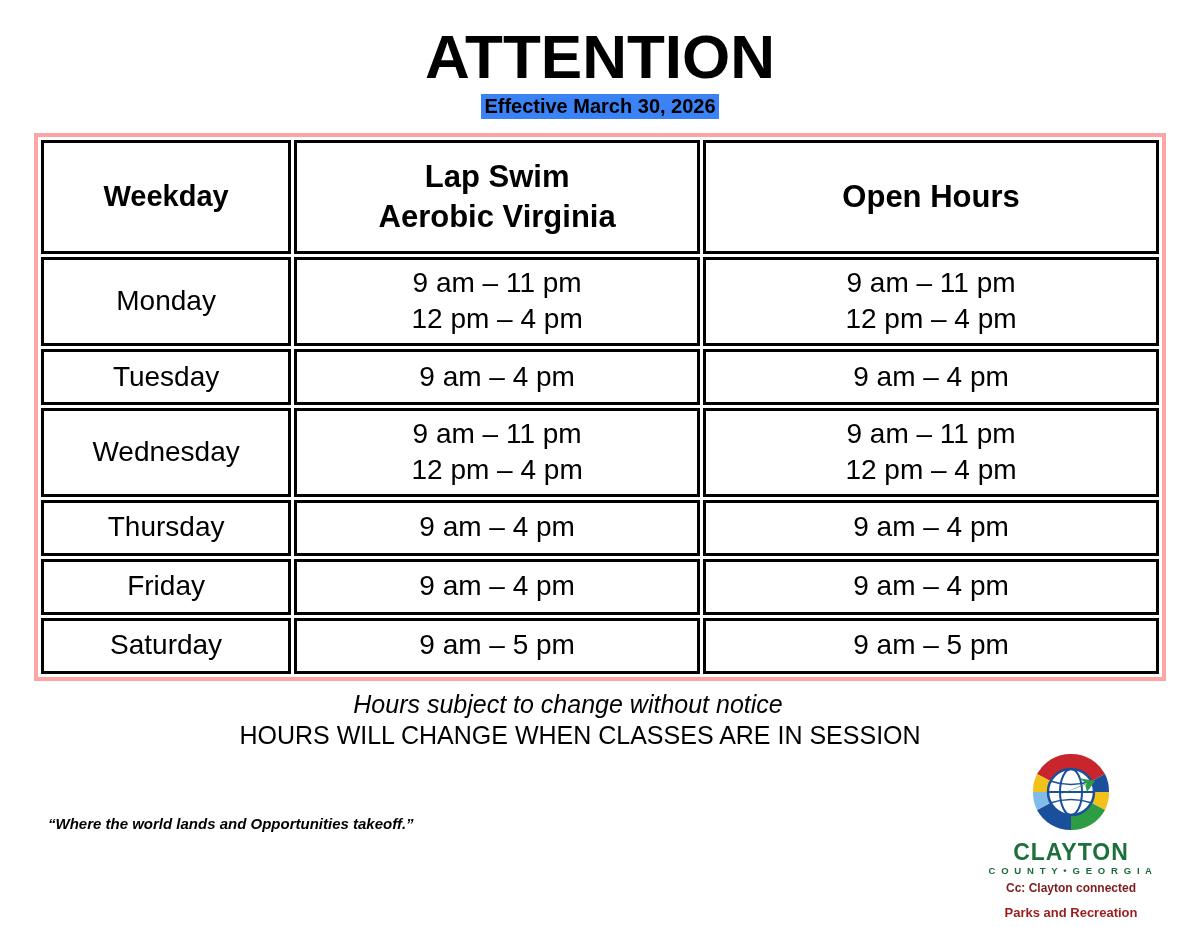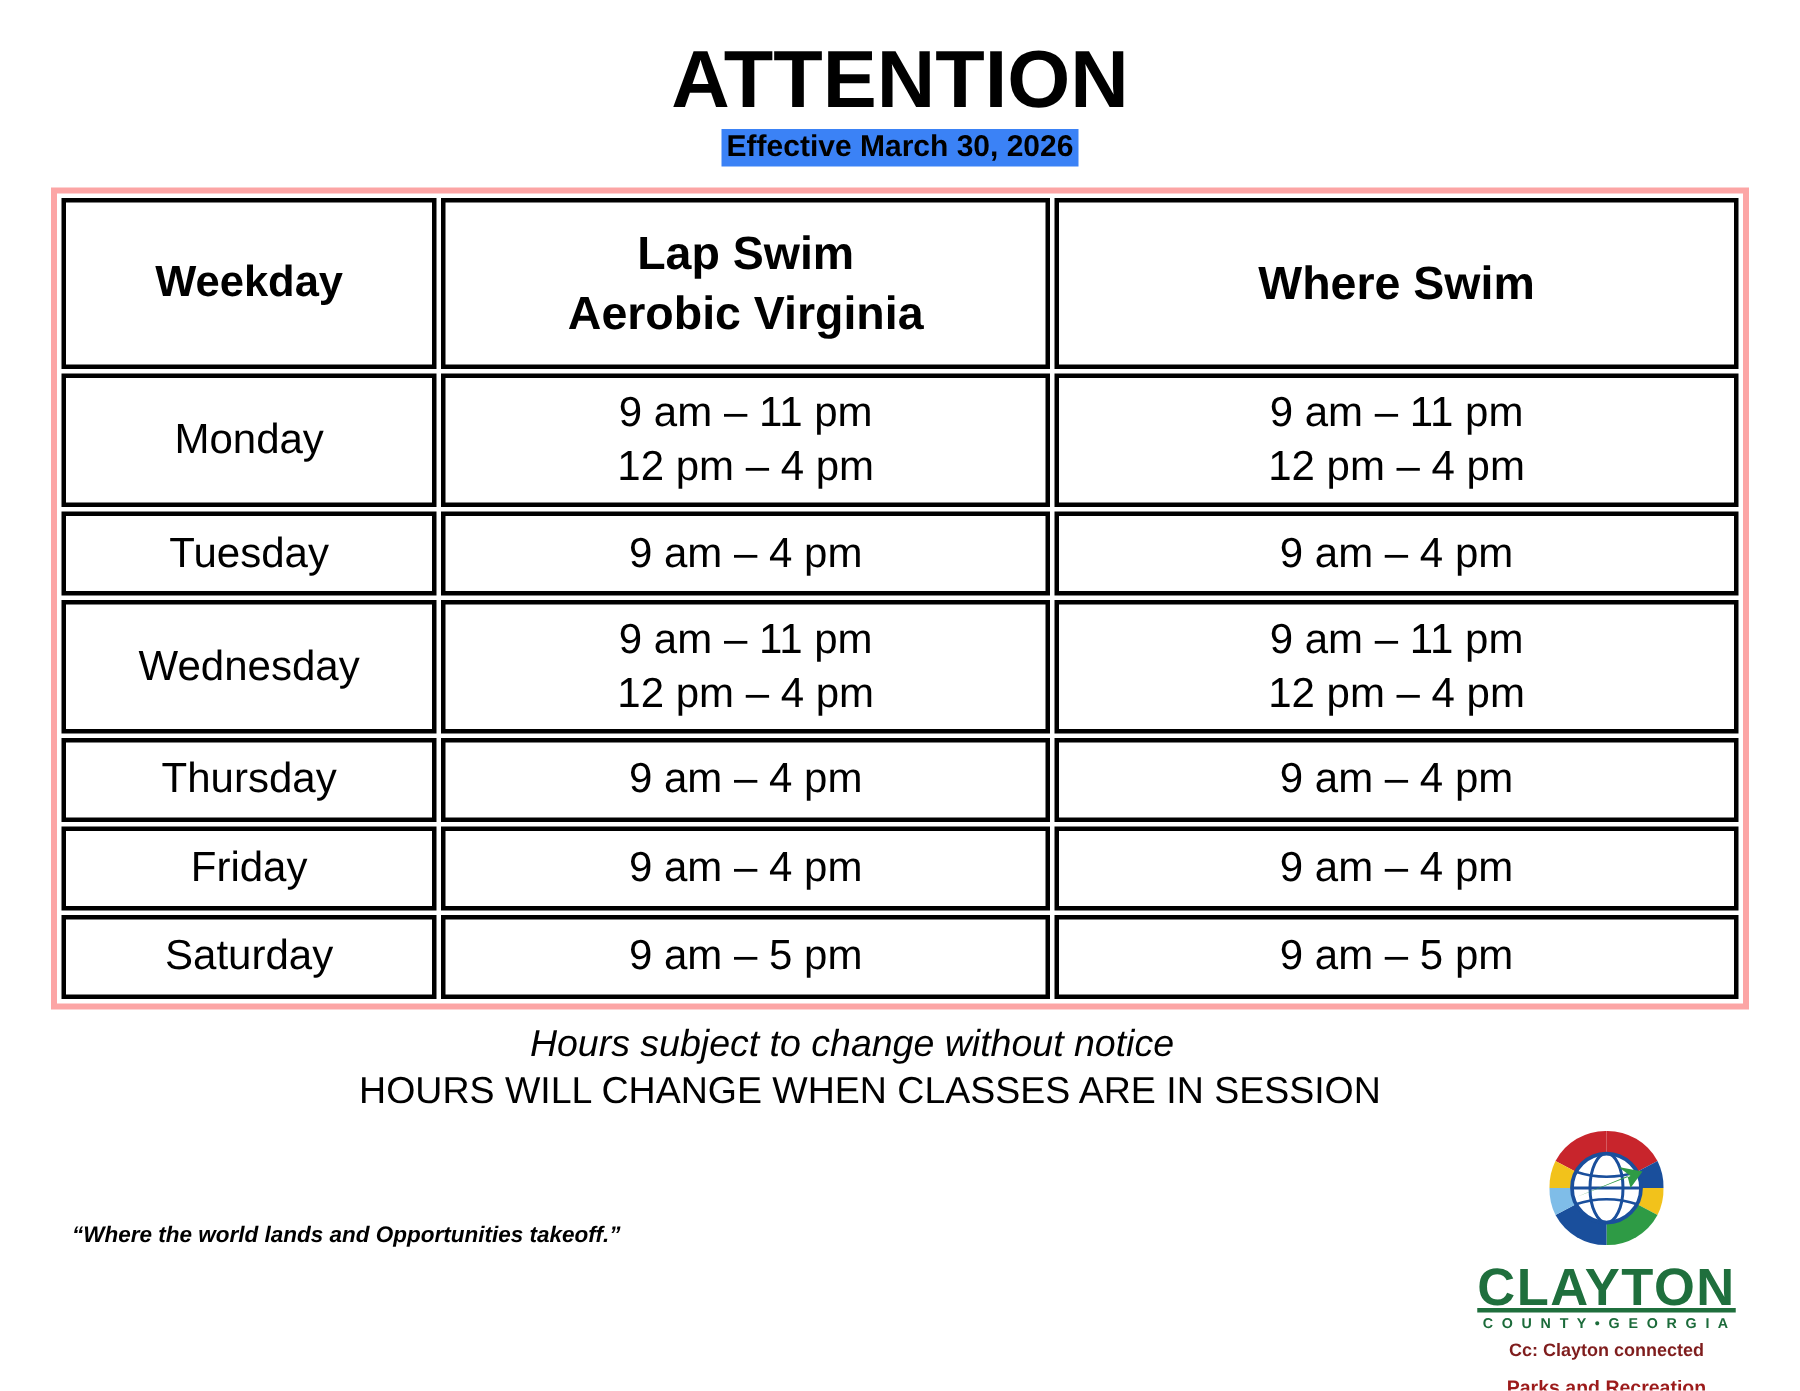--- a/index.html
+++ b/index.html
@@ -16,21 +16,21 @@
 
   .page {
     width: 1200px;
     height: 927px;
     position: relative;
   }
 
   
   .title {
     text-align: center;
-    font-size: 54px;
+    font-size: 62px;
     font-weight: bold;
     letter-spacing: 0px;
     line-height: 1.0;
     margin-top: 26px;
   }
   .effective-wrap {
     text-align: center;
     margin-top: 6px;
   }
   .effective {
@@ -120,27 +120,26 @@
     text-align: center;
   }
   .logo-mark {
     position: relative;
     width: 108px;
     height: 92px;
     margin: 0 auto;
   }
   .logo-mark svg { display: block; }
   .logo-word {
-    font-size: 35px;
+    font-size: 23px;
     font-weight: bold;
     letter-spacing: 1px;
     line-height: 1;
     margin-top: 1px;
     color: #1f6f3d;
-    text-decoration: underline;
   }
   .logo-sub {
     font-size: 9.5px;
     letter-spacing: 1.6px;
     font-weight: bold;
     color: #1b6b3a;
     margin-top: 1px;
   }
   .logo-cc {
     font-size: 12px;
@@ -174,21 +173,21 @@
         <col class="c-lap">
         <col class="c-open">
       </colgroup>
       <thead>
         <tr>
           <td class="day-head">Weekday</td>
           <td>
             <span class="line">Lap Swim</span>
             <span class="line">Aerobic Virginia</span>
           </td>
-          <td>Where Swim</td>
+          <td>Open Hours</td>
         </tr>
       </thead>
       <tbody>
 
         <tr class="two-line">
           <td>Monday</td>
           <td>
             <span class="line">9 am – 11 pm</span>
             <span class="line">12 pm – 4 pm</span>
           </td>

